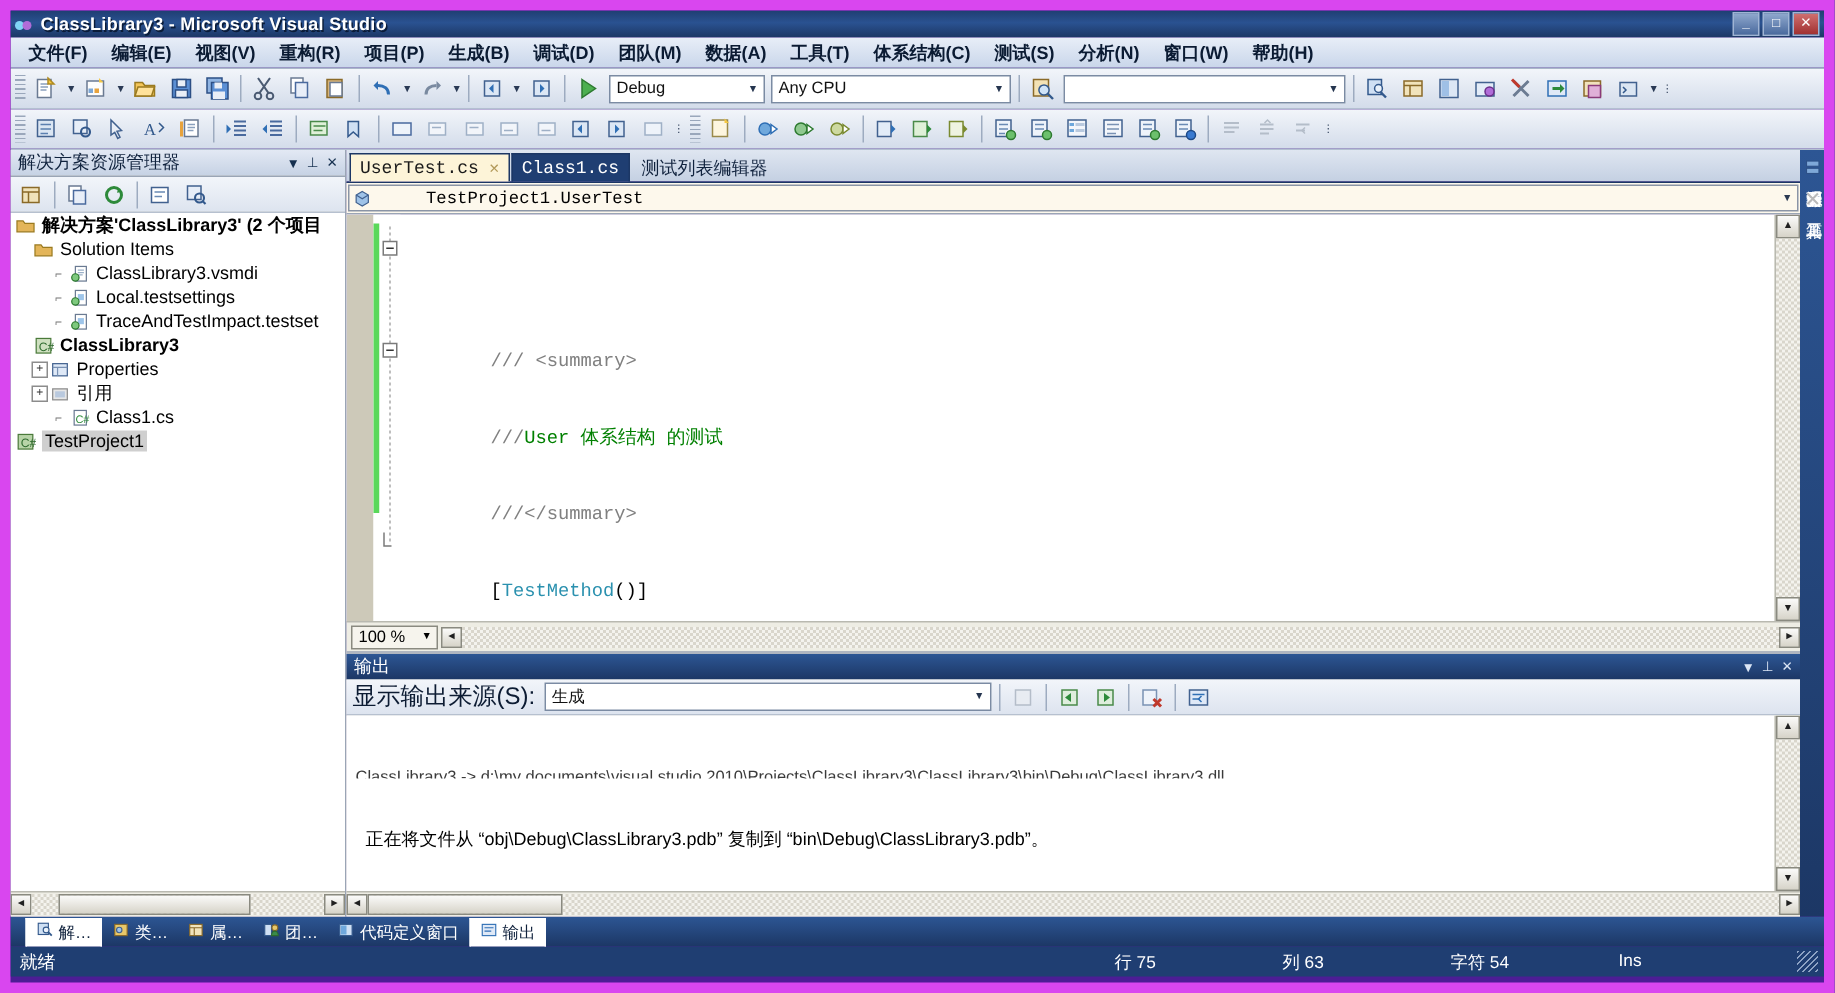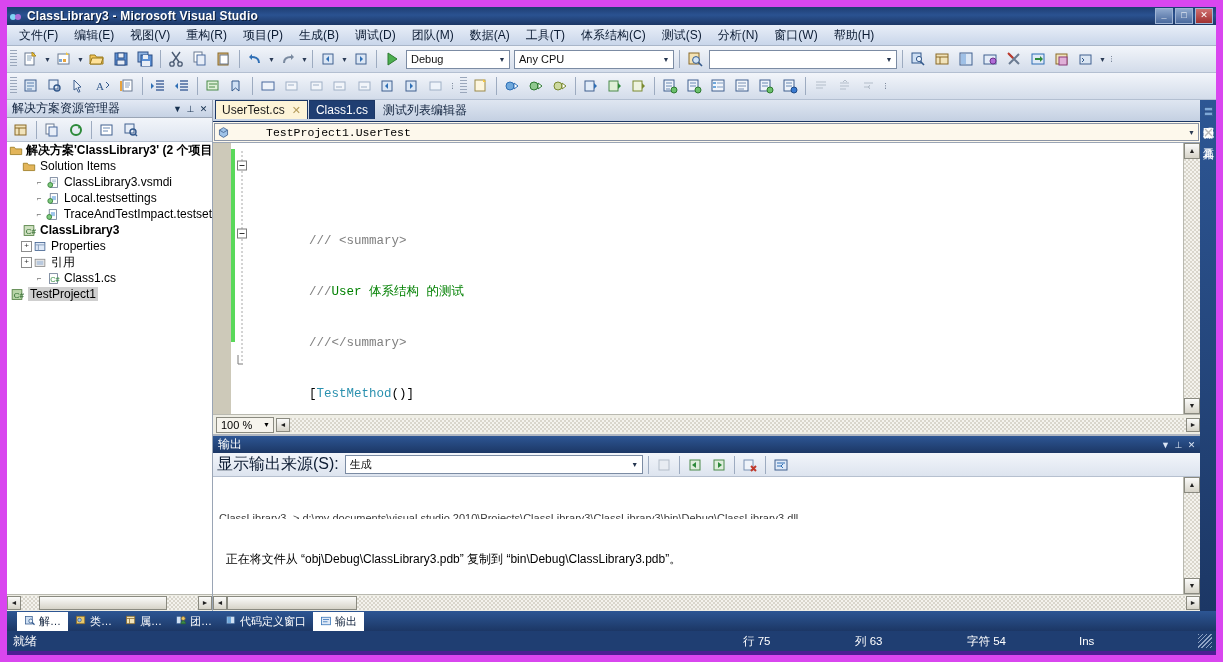--- a/index.html
+++ b/index.html
@@ -21,21 +21,21 @@
   .tb-icon .c1{left:0;background:#7fd4f5;}
   .tb-icon .c2{left:5px;background:#b06cd8;}
   .tb-title{flex:1;letter-spacing:.2px;text-shadow:1px 1px 0 #0b1c38;}
   .tb-btns{display:flex;gap:2px;margin-right:2px;}
   .tb-btn{width:16px;height:14px;background:linear-gradient(to bottom,#8fa8cd,#4a6a9e);
     border:1px solid #9fb4d4;color:#fff;font-size:9px;line-height:12px;text-align:center;}
   .tb-btn.close{background:linear-gradient(to bottom,#d07070,#a03030);}
 
   
   .menubar{height:20px;background:linear-gradient(to bottom,#e8eef8,#c9d6ea);
-    display:flex;align-items:center;border-bottom:1px solid #a9b6c9;padding-left:4px;}
+    display:flex;align-items:center;border-bottom:1px solid #a9b6c9;padding-left:4px;font-weight:bold;}
   .menu-item{padding:2px 8px;color:#0b1b33;font-size:12px;cursor:default;white-space:nowrap;}
 
   
   .toolstrip{height:26px;background:linear-gradient(to bottom,#f2f5fa,#d3dcea);
     display:flex;align-items:center;border-bottom:1px solid #b3bfd1;}
   .grip{width:7px;height:18px;margin:0 2px 0 3px;
     background:repeating-linear-gradient(to bottom,#9aa7bb 0 1px,transparent 1px 3px);}
   .tbtn{width:22px;height:21px;display:flex;align-items:center;justify-content:center;
     border:1px solid transparent;border-radius:2px;position:relative;}
   .sep{width:1px;height:18px;background:#9dabc0;margin:0 3px;}
@@ -44,21 +44,21 @@
   .combo{height:19px;background:#fff;border:1px solid #7b8ba3;display:flex;align-items:center;
     font-size:11px;color:#111;padding-left:4px;margin:0 2px;box-sizing:border-box;}
   .combo .cv{flex:1;white-space:nowrap;overflow:hidden;}
   .combo .ca{width:14px;text-align:center;font-size:7px;color:#25354f;}
   .ic{width:16px;height:16px;display:block;}
 
   
   .workspace{display:flex;height:511px;}
 
   
-  .solexp{width:206px;background:#eeede4;display:flex;flex-direction:column;
+  .solexp{width:224px;background:#eeede4;display:flex;flex-direction:column;
     border-right:1px solid #9aa5b5;box-sizing:border-box;}
   .panel-cap{height:17px;background:linear-gradient(to bottom,#e3e9f4,#c6d2e4);
     display:flex;align-items:center;border-bottom:1px solid #9aa5b5;padding:0 2px;}
   .panel-cap .t{flex:1;font-size:12px;color:#10223d;padding-left:3px;font-weight:normal;}
   .cap-ico{width:13px;height:13px;display:flex;align-items:center;justify-content:center;
     font-size:9px;color:#16304f;}
   .sx-tools{height:23px;background:linear-gradient(to bottom,#f2f5fa,#dde4ef);
     display:flex;align-items:center;border-bottom:1px solid #b6c0cf;padding-left:2px;}
   .tree{flex:1;background:#fff;overflow:hidden;position:relative;font-size:12px;
     font-family:"Liberation Sans","DejaVu Sans",sans-serif;}
@@ -74,21 +74,21 @@
   .sb-btn{width:14px;height:14px;background:linear-gradient(to bottom,#fbfbfa,#d6d3c8);
     border:1px solid #8a8a80;font-size:7px;line-height:12px;text-align:center;color:#202020;box-sizing:border-box;}
   .sb-track{flex:1;height:14px;background:
      repeating-conic-gradient(#f4f3ee 0% 25%, #d9d6cc 0% 50%) 0 0/4px 4px;position:relative;}
   .sb-thumb{position:absolute;left:18px;top:0;width:128px;height:14px;
     background:linear-gradient(to bottom,#fbfbfa,#d6d3c8);border:1px solid #8a8a80;box-sizing:border-box;}
 
   
   .editorcol{flex:1;display:flex;flex-direction:column;min-width:0;}
   .tabstrip{height:21px;background:linear-gradient(to bottom,#dfe6f1,#c4d0e2);display:flex;
-    align-items:flex-start;border-bottom:1px solid #1c3765;padding-left:2px;}
+    align-items:flex-end;border-bottom:1px solid #1c3765;padding-left:2px;font-family:Liberation Mono, monospace;}
   .dtab{height:19px;display:flex;align-items:center;padding:0 6px;font-size:12px;margin-right:1px;
     border:1px solid #1c3765;border-bottom:none;box-sizing:border-box;}
   .dtab.active{background:#fdf4d8;color:#1a1a1a;}
   .dtab.inactive{background:#1f3e72;color:#fff;}
   .dtab.plain{background:transparent;border-color:transparent;color:#10223d;}
   .tabx{margin-left:7px;color:#b39a5a;font-size:11px;font-weight:bold;}
   .navbar{height:20px;background:#fdf8ec;display:flex;border-bottom:1px solid #9aa5b5;}
   .navcombo{flex:1;border:1px solid #8a94a6;margin:1px;background:#fdf8ec;display:flex;align-items:center;
     font-size:12px;box-sizing:border-box;gap:32px;}
   .navcombo .nv{flex:1;padding-left:3px;color:#000;white-space:nowrap;overflow:hidden;

